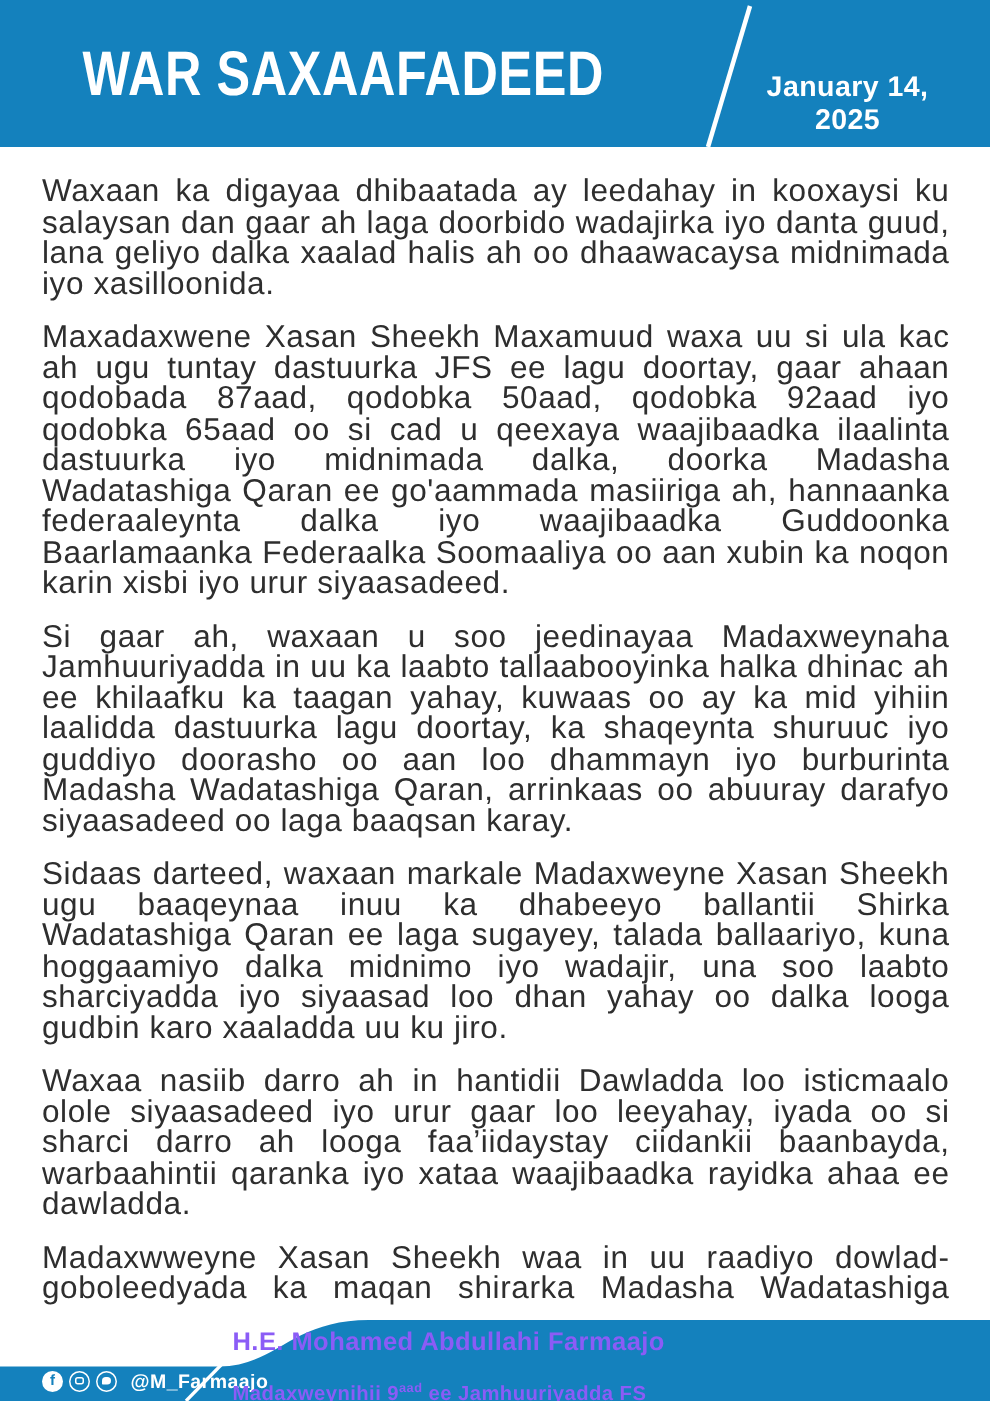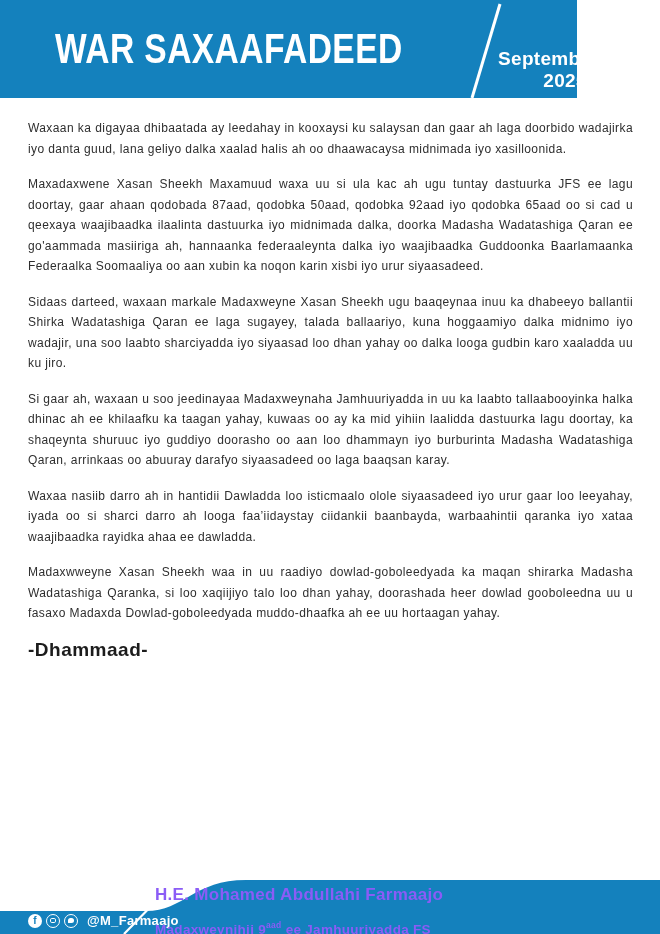--- a/index.html
+++ b/index.html
@@ -4,21 +4,21 @@
 <style>
   html,body { margin:0; padding:0; background:#e8e8e8; }
   .page {
     position:relative; width:660px; height:934px; margin:0 auto;
     background:#ffffff; overflow:hidden;
     font-family:"Liberation Sans", sans-serif;
   }
 
   
   .header {
-    position:absolute; top:0; left:0; width:577px; height:98px;
+    position:absolute; top:0; left:0; width:660px; height:98px;
     background:#1481BD;
   }
   .header h1 {
     position:absolute; left:55px; top:50%;
     margin:0; color:#ffffff; font-size:42px; font-weight:bold;
     letter-spacing:0.5px; white-space:nowrap; line-height:1;
     transform:translateY(-50%) scaleX(0.8); transform-origin:left center;
   }
   .header .diag { position:absolute; top:0; left:0; }
   .header .date {
@@ -27,21 +27,21 @@
     letter-spacing:0.3px;
   }
 
   
   .content {
     position:absolute; top:98px; left:0; right:0; bottom:64px;
     padding:20px 27px 0 28px; overflow:hidden;
   }
   .content p {
     margin:0 0 15px 0;
-    font-size:12px; line-height:20.5px; letter-spacing:0.4px;
+    font-size:21px; line-height:20.5px; letter-spacing:0.4px;
     color:#2e2e2e; text-align:justify;
   }
   .end-marker {
     margin-top:7px; text-align:left;
     font-size:19px; font-weight:bold; color:#1c1c1c; letter-spacing:0.5px;
   }
 
   
   .footer { position:absolute; left:0; bottom:0; width:660px; height:64px; }
   .footer svg.shape { position:absolute; left:0; top:0; }
@@ -71,28 +71,28 @@
 </head>
 <body>
 
 <div class="page">
 
   <header class="header">
     <h1>WAR SAXAAFADEED</h1>
     <svg class="diag" width="660" height="98" viewBox="0 0 660 98">
       <line x1="472" y1="98" x2="500" y2="4" stroke="#ffffff" stroke-width="3"></line>
     </svg>
-    <div class="date">September 14, 2025</div>
+    <div class="date">January 14, 2025</div>
   </header>
 
   <main class="content">
     <p>Waxaan ka digayaa dhibaatada ay leedahay in kooxaysi ku salaysan dan gaar ah laga doorbido wadajirka iyo danta guud, lana geliyo dalka xaalad halis ah oo dhaawacaysa midnimada iyo xasilloonida.</p>
     <p>Maxadaxwene Xasan Sheekh Maxamuud waxa uu si ula kac ah ugu tuntay dastuurka JFS ee lagu doortay, gaar ahaan qodobada 87aad, qodobka 50aad, qodobka 92aad iyo qodobka 65aad oo si cad u qeexaya waajibaadka ilaalinta dastuurka iyo midnimada dalka, doorka Madasha Wadatashiga Qaran ee go'aammada masiiriga ah, hannaanka federaaleynta dalka iyo waajibaadka Guddoonka Baarlamaanka Federaalka Soomaaliya oo aan xubin ka noqon karin xisbi iyo urur siyaasadeed.</p>
+    <p>Si gaar ah, waxaan u soo jeedinayaa Madaxweynaha Jamhuuriyadda in uu ka laabto tallaabooyinka halka dhinac ah ee khilaafku ka taagan yahay, kuwaas oo ay ka mid yihiin laalidda dastuurka lagu doortay, ka shaqeynta shuruuc iyo guddiyo doorasho oo aan loo dhammayn iyo burburinta Madasha Wadatashiga Qaran, arrinkaas oo abuuray darafyo siyaasadeed oo laga baaqsan karay.</p>
     <p>Sidaas darteed, waxaan markale Madaxweyne Xasan Sheekh ugu baaqeynaa inuu ka dhabeeyo ballantii Shirka Wadatashiga Qaran ee laga sugayey, talada ballaariyo, kuna hoggaamiyo dalka midnimo iyo wadajir, una soo laabto sharciyadda iyo siyaasad loo dhan yahay oo dalka looga gudbin karo xaaladda uu ku jiro.</p>
-    <p>Si gaar ah, waxaan u soo jeedinayaa Madaxweynaha Jamhuuriyadda in uu ka laabto tallaabooyinka halka dhinac ah ee khilaafku ka taagan yahay, kuwaas oo ay ka mid yihiin laalidda dastuurka lagu doortay, ka shaqeynta shuruuc iyo guddiyo doorasho oo aan loo dhammayn iyo burburinta Madasha Wadatashiga Qaran, arrinkaas oo abuuray darafyo siyaasadeed oo laga baaqsan karay.</p>
     <p>Waxaa nasiib darro ah in hantidii Dawladda loo isticmaalo olole siyaasadeed iyo urur gaar loo leeyahay, iyada oo si sharci darro ah looga faa’iidaystay ciidankii baanbayda, warbaahintii qaranka iyo xataa waajibaadka rayidka ahaa ee dawladda.</p>
     <p>Madaxwweyne Xasan Sheekh waa in uu raadiyo dowlad-goboleedyada ka maqan shirarka Madasha Wadatashiga Qaranka, si loo xaqiijiyo talo loo dhan yahay, doorashada heer dowlad gooboleedna uu u fasaxo Madaxda Dowlad-goboleedyada muddo-dhaafka ah ee uu hortaagan yahay.</p>
     <div class="end-marker">-Dhammaad-</div>
   </main>
 
   <footer class="footer">
     <svg class="shape" width="660" height="64" viewBox="0 0 660 64">
       <path d="M0 41 H146 C184 41 194 10 246 10 H660 V64 H0 Z" fill="#1481BD"></path>
       <line x1="124" y1="64" x2="162" y2="25" stroke="#ffffff" stroke-width="2.2"></line>
     </svg>

